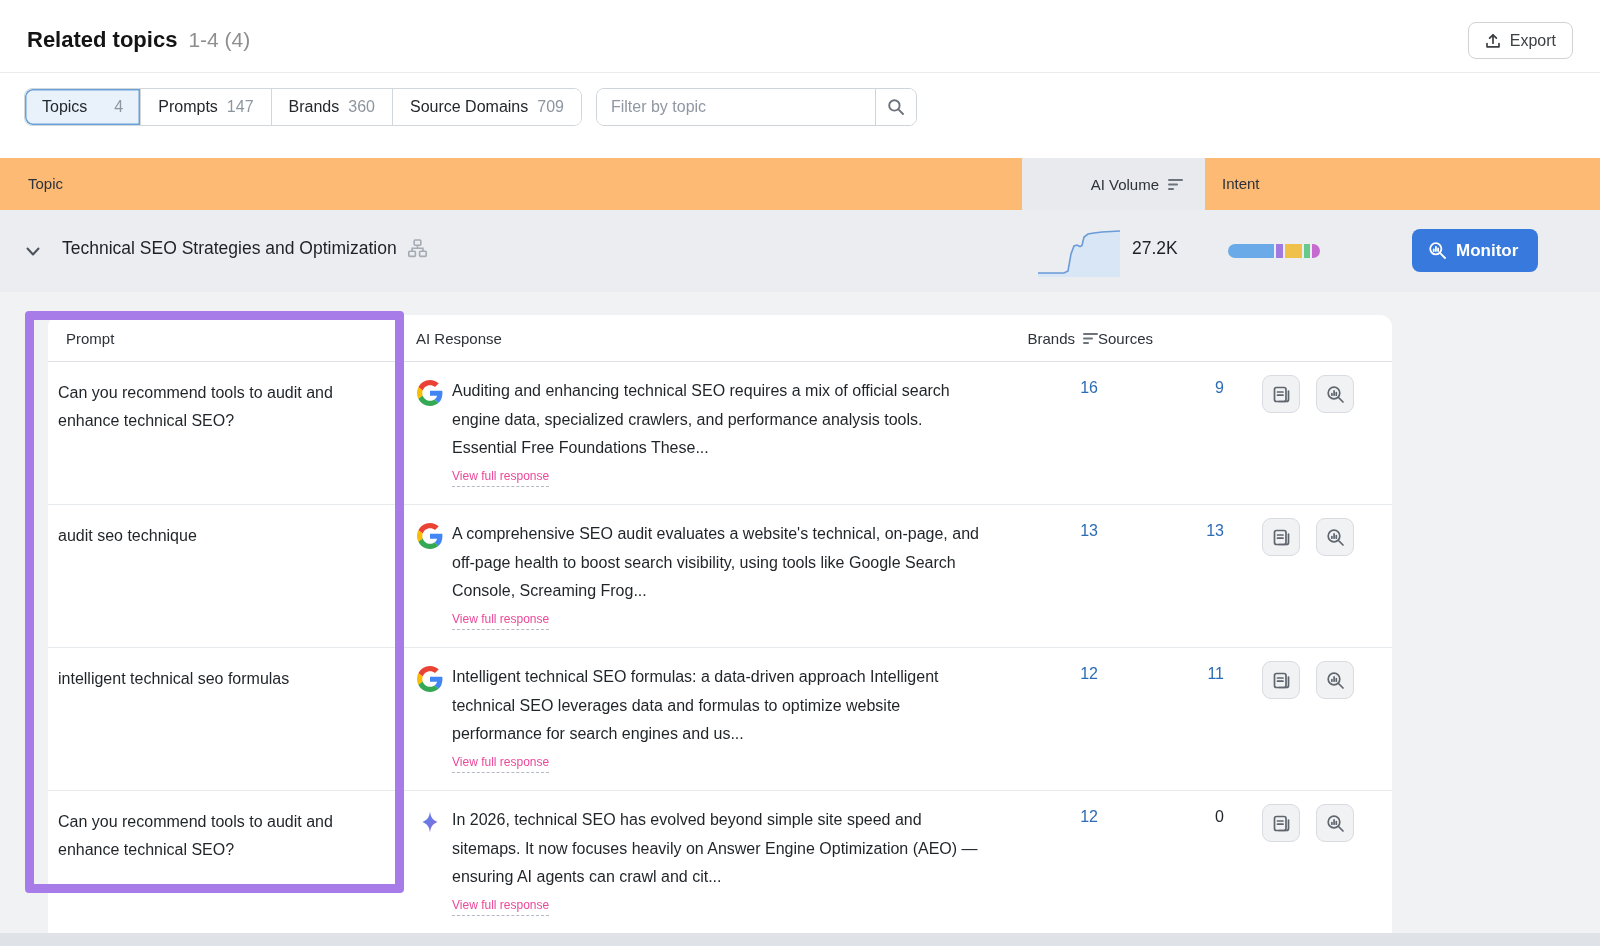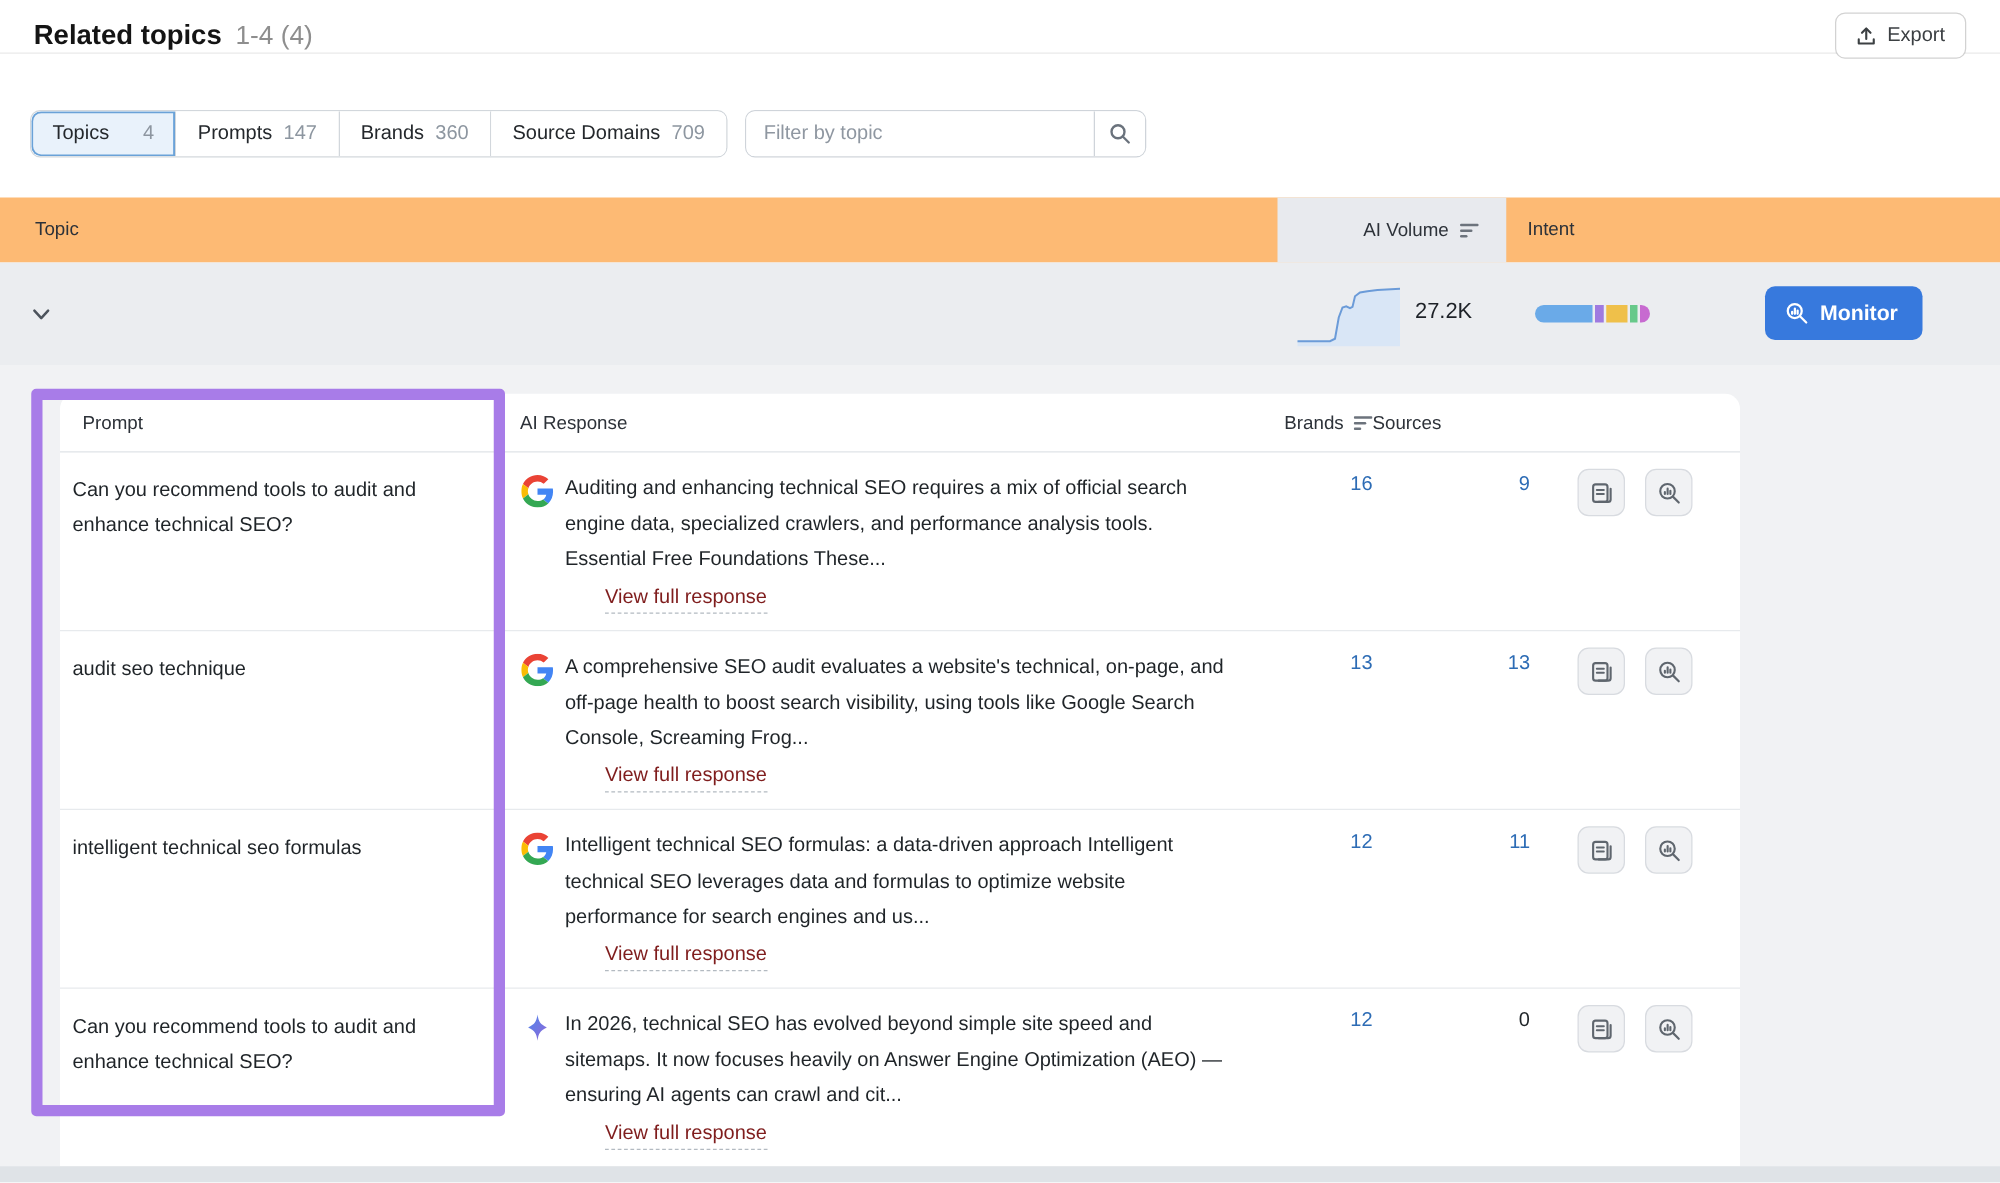--- a/index.html
+++ b/index.html
@@ -1,21 +1,21 @@
 <!DOCTYPE html>
 <html style="--accent-blue: #3779dd; --link-blue: #2d6cb5; --highlight-purple: #a87ce8; --tab-selected-bg: #e9f2fb; --tab-selected-border: #6aa2d8;"><head>
 <meta charset="utf-8">
 <style>
   * { margin:0; padding:0; box-sizing:border-box; }
   html,body { width:1600px; height:946px; }
   body { font-family:"Liberation Sans", sans-serif; background:#fff; position:relative; overflow:hidden; color:#1f2428; }
   .screen { position:absolute; inset:0; width:1600px; height:946px; overflow:hidden; }
 
   
-  .topbar { position:absolute; left:0; top:0; width:100%; height:43px; background:#fff; border-bottom:1px solid #eaeaea; }
+  .topbar { position:absolute; left:0; top:12px; width:100%; height:61px; background:#fff; border-bottom:1px solid #eaeaea; }
   .title-wrap { position:absolute; left:27px; top:15px; display:flex; align-items:baseline; gap:11px; }
   .page-title { font-size:22px; font-weight:700; color:#141414; }
   .page-range { font-size:21px; color:#8e8e8e; font-weight:400; }
   .export-btn { position:absolute; right:27px; top:10px; height:37px; padding:0 16px; display:flex; align-items:center; gap:9px;
     background:#fff; border:1px solid #d2d2d2; border-radius:8px; font-size:16px; color:#3c4043; font-family:inherit; cursor:pointer; }
 
   
   .toolbar { position:absolute; left:24px; top:88px; height:38px; display:flex; align-items:stretch; }
   .tabs { display:flex; border:1px solid #d2d7dc; border-radius:8px; overflow:hidden; background:#fff; }
   .tab { display:flex; align-items:center; gap:9px; padding:0 17px; font-size:16px; color:#24282c; border-right:1px solid #d2d7dc; cursor:pointer; background:#fff; }
@@ -58,21 +58,21 @@
   .ih-brands { display:flex; align-items:center; justify-content:flex-end; gap:8px; white-space:nowrap; cursor:pointer; }
   .ih-sources { text-align:left; }
 
   .row { height:143px; border-bottom:1px solid #e7eaed; }
   .row:last-child { border-bottom:none; }
   .prompt-cell { padding:17px 42px 0 10px; font-size:16px; line-height:28px; color:#1f2428; }
   .resp-cell { padding:15px 0 0 8px; display:flex; align-items:flex-start; }
   .engine { width:27px; height:27px; flex:0 0 auto; margin-right:9px; margin-top:2px; display:flex; align-items:center; justify-content:center; }
   .resp-body { max-width:662px; }
   .resp-text { font-size:16px; line-height:28.5px; color:#1f2428; }
-  .view-link { display:inline-block; margin-top:6px; font-size:16px; color:#7f1d1d; text-decoration:none; border-bottom:1px dashed #b3bac1; padding-bottom:3px; cursor:pointer;margin-left:32px; }
+  .view-link { display:inline-block; margin-top:6px; font-size:12px; color:#ec4899; text-decoration:none; border-bottom:1px dashed #b3bac1; padding-bottom:3px; cursor:pointer; }
   .num { padding-top:17px; text-align:right; font-size:16px; }
   .num.brands, .num.sources { color:var(--link-blue,#2d6cb5); cursor:pointer; }
   .num.sources.plain { color:#1f2428; cursor:default; }
   .actions { padding-top:13px; display:flex; justify-content:flex-end; gap:16px; padding-right:38px; align-items:flex-start; }
   .act-btn { width:38px; height:38px; background:#f1f2f4; border:1px solid #d8dbe0; border-radius:9px; display:flex; align-items:center; justify-content:center; cursor:pointer; }
 
   
   .purple-box { position:absolute; left:25px; top:311px; width:379px; height:582px; border:9px solid var(--highlight-purple,#a87ce8); border-radius:4px; z-index:6; pointer-events:none; }
 
   svg { display:block; }
@@ -156,20 +156,31 @@
   </div>
 
   <div class="topic-row">
     <button class="chevron-btn">
       <span>
         <svg width="14" height="9" viewBox="0 0 14 9" fill="none" stroke="#4c535c" stroke-width="2" stroke-linecap="round" stroke-linejoin="round">
           <path d="M1.5 1.5 L7 7.5 L12.5 1.5"></path>
         </svg>
       </span>
     </button>
+    <div class="topic-title">
+      <span>Technical SEO Strategies and Optimization</span>
+      <span>
+        <svg width="21" height="21" viewBox="0 0 21 21" fill="none" stroke="#a5abb4" stroke-width="1.6">
+          <rect x="7.2" y="2" width="6.6" height="5.2" rx="1"></rect>
+          <rect x="1.8" y="13.2" width="6.6" height="5.2" rx="1"></rect>
+          <rect x="12.6" y="13.2" width="6.6" height="5.2" rx="1"></rect>
+          <path d="M10.5 7.2 V10.2 M5.1 13.2 V10.2 H15.9 V13.2"></path>
+        </svg>
+      </span>
+    </div>
     <span class="sparkline">
       <svg width="85" height="54" viewBox="0 0 85 54">
         <path d="M2 48 H28 L32 46 L35 29 L38 21 L41 20 L44 21.5 L46 20.5 L48 12 L52 9 L58 8 L66 7 L84 6 V52 H2 Z" fill="#d9e6f6" stroke="none"></path>
         <path d="M2 48 H28 L32 46 L35 29 L38 21 L41 20 L44 21.5 L46 20.5 L48 12 L52 9 L58 8 L66 7 L84 6" fill="none" stroke="#6b9bd8" stroke-width="1.6"></path>
       </svg>
     </span>
     <span class="ai-volume">27.2K</span>
     <div class="intent-bar">
         <span class="seg" style="background: rgb(106, 170, 232); width: 46px;"></span>
         <span class="seg" style="background: rgb(159, 122, 224); width: 7px;"></span>

